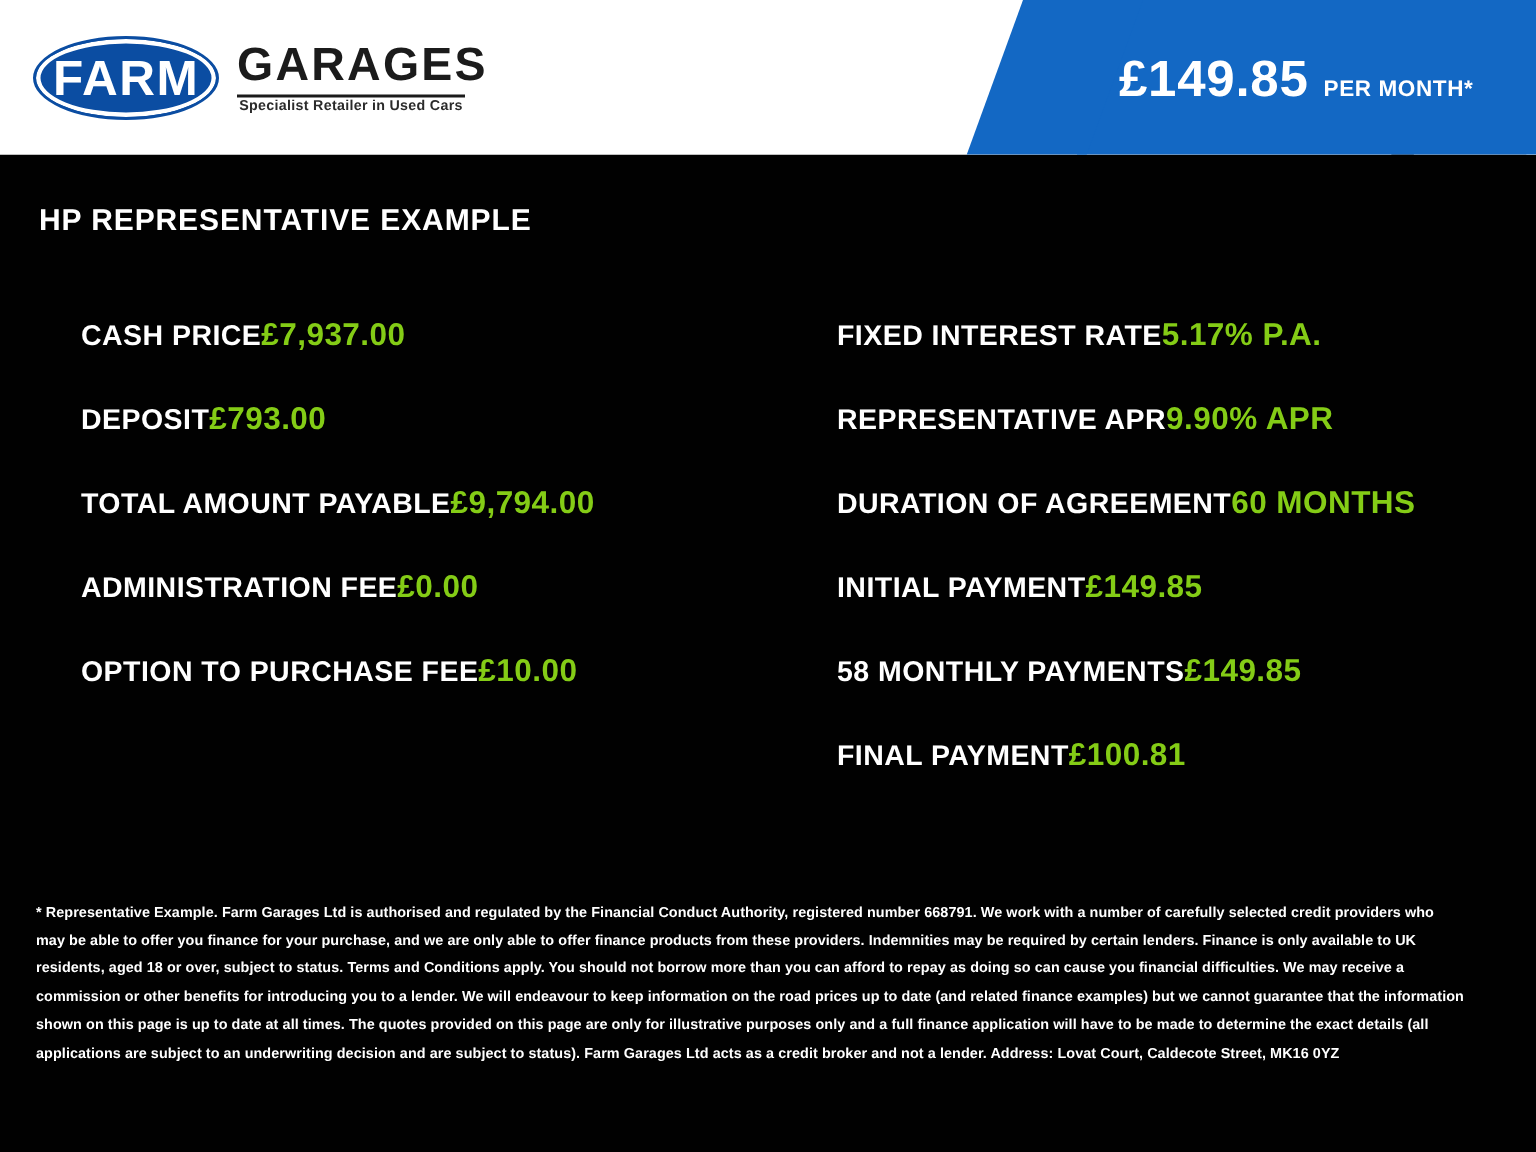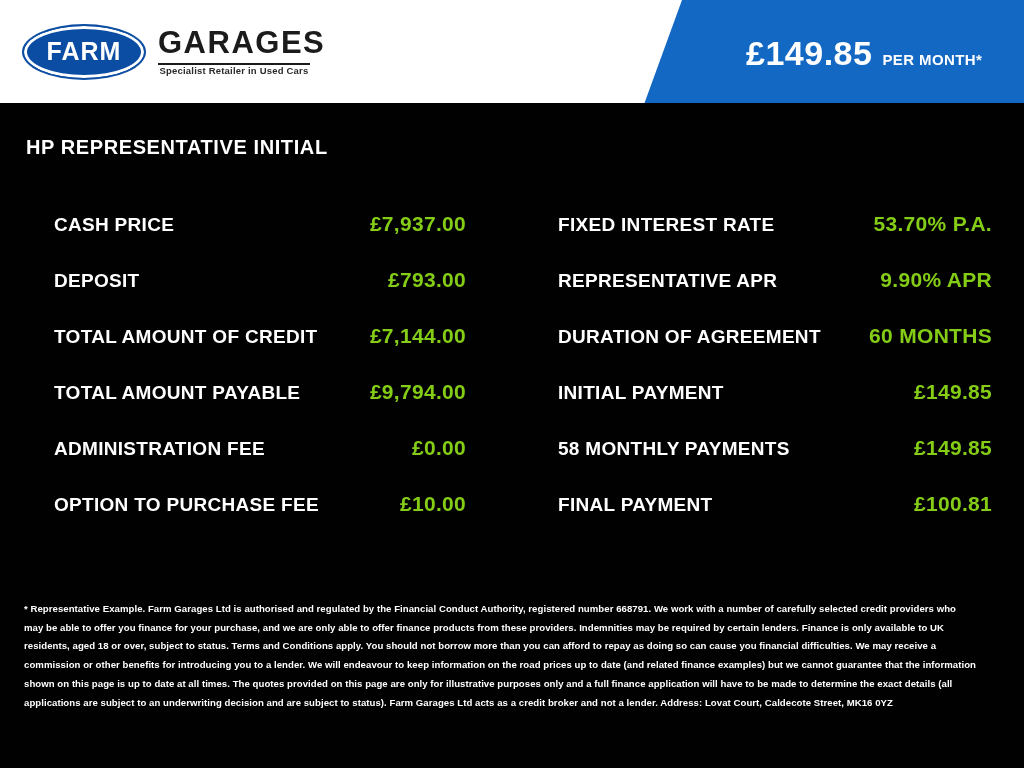--- a/index.html
+++ b/index.html
@@ -51,21 +51,21 @@
     display: flex;
     align-items: center;
     justify-content: center;
     box-shadow: inset 0 0 0 3px #ffffff;
     border: 2px solid #0b4da2;
     box-sizing: border-box;
   }
   .logo-oval-text {
     color: #ffffff;
     font-weight: bold;
-    font-size: 25px;
+    font-size: 33px;
     letter-spacing: 1px;
     font-family: "Liberation Sans", sans-serif;
   }
   .logo-right {
     margin-left: 12px;
     display: flex;
     flex-direction: column;
     justify-content: space-between;
   }
   .logo-garages {
@@ -184,21 +184,20 @@
   }
   .col {
     width: 512px;
     box-sizing: border-box;
   }
   .col-left { padding-left: 54px; padding-right: 46px; }
   .col-right { padding-left: 46px; padding-right: 32px; }
 
   .row {
     display: flex;
-    justify-content: space-between;
     align-items: baseline;
     height: 56px;
   }
   .row-label {
     color: #ffffff;
     font-size: 19px;
     font-weight: bold;
     letter-spacing: 0.3px;
     white-space: nowrap;
     font-family: "Liberation Sans", sans-serif;
@@ -256,55 +255,51 @@
 
     <div class="header-price">
       <div class="header-price-skew"></div>
       <div class="price-inner">
         <span class="price-amount">£149.85</span>
         <span class="price-per">PER MONTH*</span>
       </div>
     </div>
   </div>
 
-  <div class="title">HP REPRESENTATIVE INITIAL</div>
+  <div class="title">HP REPRESENTATIVE EXAMPLE</div>
 
   <div class="grid">
 
     <div class="col col-left">
       <div class="row">
         <span class="row-label">CASH PRICE</span>
         <span class="row-value">£7,937.00</span>
       </div>
       <div class="row">
         <span class="row-label">DEPOSIT</span>
         <span class="row-value">£793.00</span>
       </div>
       <div class="row">
-        <span class="row-label">TOTAL AMOUNT OF CREDIT</span>
-        <span class="row-value">£7,144.00</span>
-      </div>
-      <div class="row">
         <span class="row-label">TOTAL AMOUNT PAYABLE</span>
         <span class="row-value">£9,794.00</span>
       </div>
       <div class="row">
         <span class="row-label">ADMINISTRATION FEE</span>
         <span class="row-value">£0.00</span>
       </div>
       <div class="row">
         <span class="row-label">OPTION TO PURCHASE FEE</span>
         <span class="row-value">£10.00</span>
       </div>
     </div>
 
     <div class="col col-right">
       <div class="row">
         <span class="row-label">FIXED INTEREST RATE</span>
-        <span class="row-value">53.70% P.A.</span>
+        <span class="row-value">5.17% P.A.</span>
       </div>
       <div class="row">
         <span class="row-label">REPRESENTATIVE APR</span>
         <span class="row-value">9.90% APR</span>
       </div>
       <div class="row">
         <span class="row-label">DURATION OF AGREEMENT</span>
         <span class="row-value">60 MONTHS</span>
       </div>
       <div class="row">

